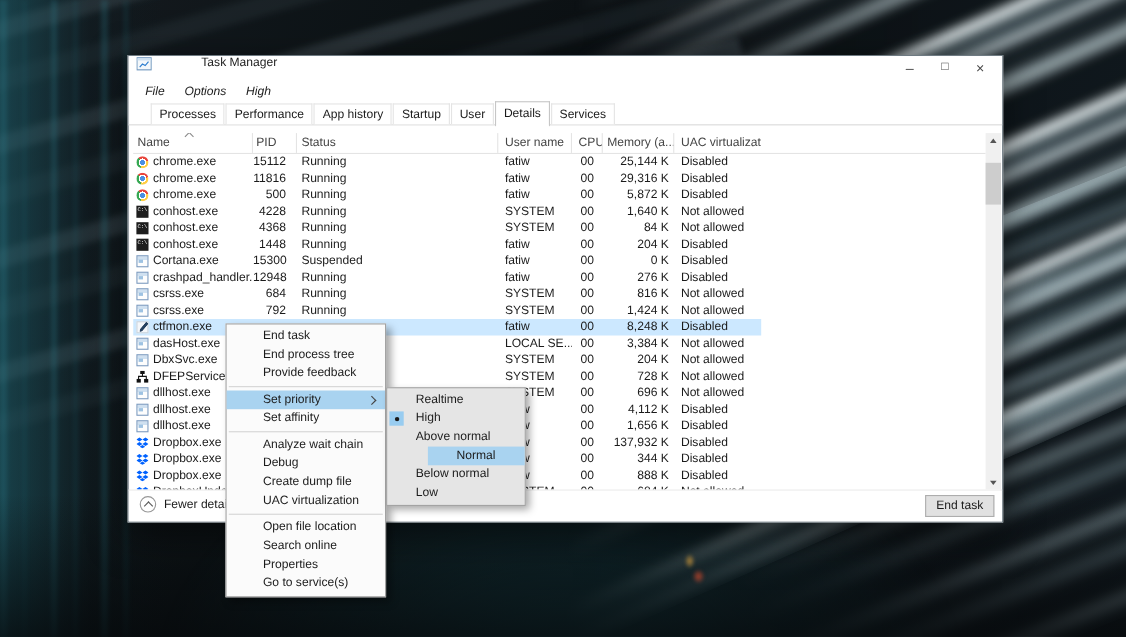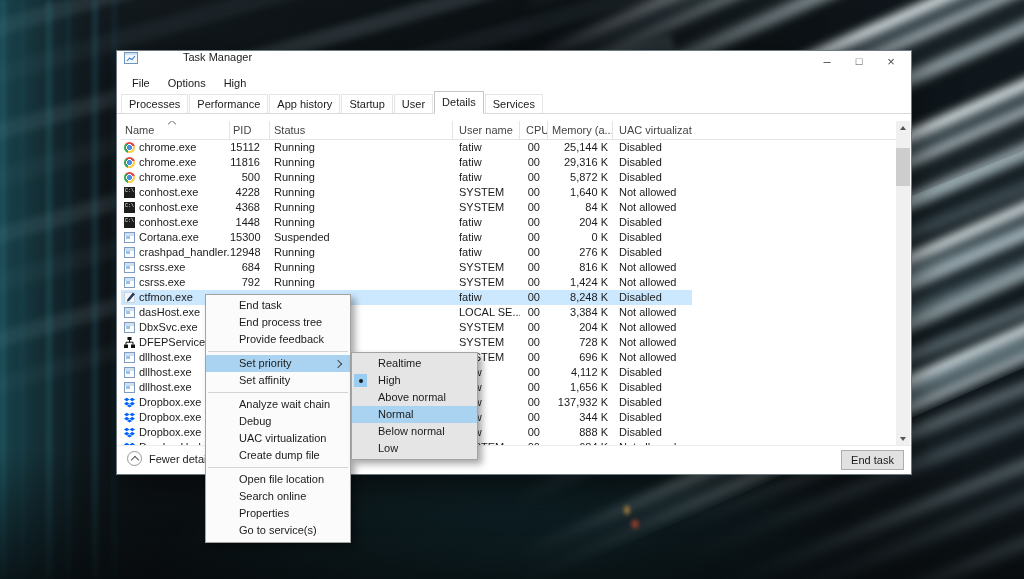--- a/index.html
+++ b/index.html
@@ -51,23 +51,23 @@
     background:#fff;border:1px solid #6e7a82;
     box-shadow:0 10px 34px rgba(0,0,0,.55);
     font-size:11px;color:#1b1b1b;}
   .titlebar{position:absolute;left:0;top:0;right:0;height:22px;background:#fff;display:flex;align-items:flex-start;gap:39px;}
   .titlebar .appico{margin:0 6px 0 7px;width:14px;height:14px;flex:0 0 auto;}
   .titlebar .title{font-size:11px;color:#222;}
   .win-controls{position:absolute;right:4px;top:0;height:22px;display:flex;}
   .win-btn{width:32px;height:22px;line-height:21px;text-align:center;color:#4a4a4a;font-size:13px;cursor:default;}
   .win-btn.max{font-size:11px;}
   .menubar{position:absolute;left:0;top:22px;right:0;height:20px;display:flex;align-items:center;padding-left:6px;background:#fff;}
-  .mb-item{padding:0 9px;line-height:20px;color:#1b1b1b;}
-  .tabsbar{position:absolute;left:0;top:42px;right:0;height:21px;padding-left:4px;background:#fff;
-    border-bottom:1px solid #d9d9d9;box-sizing:border-box;display:flex;align-items:flex-end;}
+  .mb-item{padding:0 9px;line-height:20px;color:#1b1b1b;font-style:italic;}
+  .tabsbar{position:absolute;left:0;top:42px;right:0;height:21px;padding-left:20px;background:#fff;
+    border-bottom:1px solid #d9d9d9;box-sizing:border-box;display:flex;align-items:center;}
   .tab{display:inline-block;padding:0 7px;line-height:18px;height:18px;background:#fff;
     border:1px solid #e4e4e4;border-bottom:none;margin-right:1px;color:#1b1b1b;position:relative;}
   .tab.selected{height:21px;line-height:20px;border:1px solid #c6c6c6;border-bottom:1px solid #fff;z-index:2;margin-bottom:-1px;}
 
   
   .table{position:absolute;left:4px;top:70px;right:1px;bottom:28px;background:#fff;overflow:hidden;}
   .thead{position:absolute;left:0;top:0;right:14px;height:18px;display:flex;border-bottom:1px solid #e4e4e4;}
   .hcell{box-sizing:border-box;line-height:17px;color:#454545;border-right:1px solid #e4e4e4;
     white-space:nowrap;overflow:hidden;position:relative;padding-left:4px;}
   .sortcaret{position:absolute;left:48px;top:0px;width:5px;height:5px;
@@ -128,21 +128,21 @@
     padding:2px 0 3px;z-index:10;font-size:11px;color:#1b1b1b;box-sizing:border-box;}
   .ctx-item{height:17px;line-height:17px;padding-left:33px;position:relative;white-space:nowrap;}
   .ctx-item.hl{background:var(--mhl,#a9d3f0);}
   .ctx-sep{border-top:1px solid #d4d4d4;margin:3px 2px;height:0;}
   .subarrow{position:absolute;right:9px;top:5.5px;width:5px;height:5px;
     border-top:1px solid #444;border-right:1px solid #444;transform:rotate(45deg);}
   .submenu{position:absolute;left:351px;top:352px;width:127px;background:#e5e5e5;
     border:1px solid #a3a3a3;box-shadow:4px 4px 7px rgba(0,0,0,.35);
     padding:2px 0;z-index:11;font-size:11px;color:#1b1b1b;box-sizing:border-box;}
   .sub-item{height:17px;line-height:17px;padding-left:26px;position:relative;white-space:nowrap;}
-  .sub-item.hl{background:var(--mhl,#a9d3f0);}
+  .sub-item.hl{background:var(--mhl,#a9d3f0);margin-left:37px;}
   .radio-box{position:absolute;left:2px;top:2px;width:13px;height:13px;background:var(--chk,#98ccf0);}
   .radio-box::after{content:"";position:absolute;left:4.5px;top:4.5px;width:4px;height:4px;border-radius:50%;background:#1a1a1a;}
 </style>
 </head>
 <body>
 
 <div class="bg">
   <div class="bg-base"></div>
   <div class="bg-beams-topleft"></div>
   <div class="bg-streaks-topright"></div>
@@ -497,22 +497,22 @@
 <div class="ctx-menu" id="ctxmenu">
     <div class="ctx-item">End task</div>
     <div class="ctx-item">End process tree</div>
     <div class="ctx-item">Provide feedback</div>
     <div class="ctx-sep"></div>
     <div class="ctx-item hl">Set priority<span class="subarrow"></span></div>
     <div class="ctx-item">Set affinity</div>
     <div class="ctx-sep"></div>
     <div class="ctx-item">Analyze wait chain</div>
     <div class="ctx-item">Debug</div>
+    <div class="ctx-item">Create dump file</div>
     <div class="ctx-item">UAC virtualization</div>
-    <div class="ctx-item">Create dump file</div>
     <div class="ctx-sep"></div>
     <div class="ctx-item">Open file location</div>
     <div class="ctx-item">Search online</div>
     <div class="ctx-item">Properties</div>
     <div class="ctx-item">Go to service(s)</div>
   </div>
 
 <div class="submenu" id="submenu">
     <div class="sub-item">Realtime</div>
     <div class="sub-item">High<span class="radio-box"></span></div>

